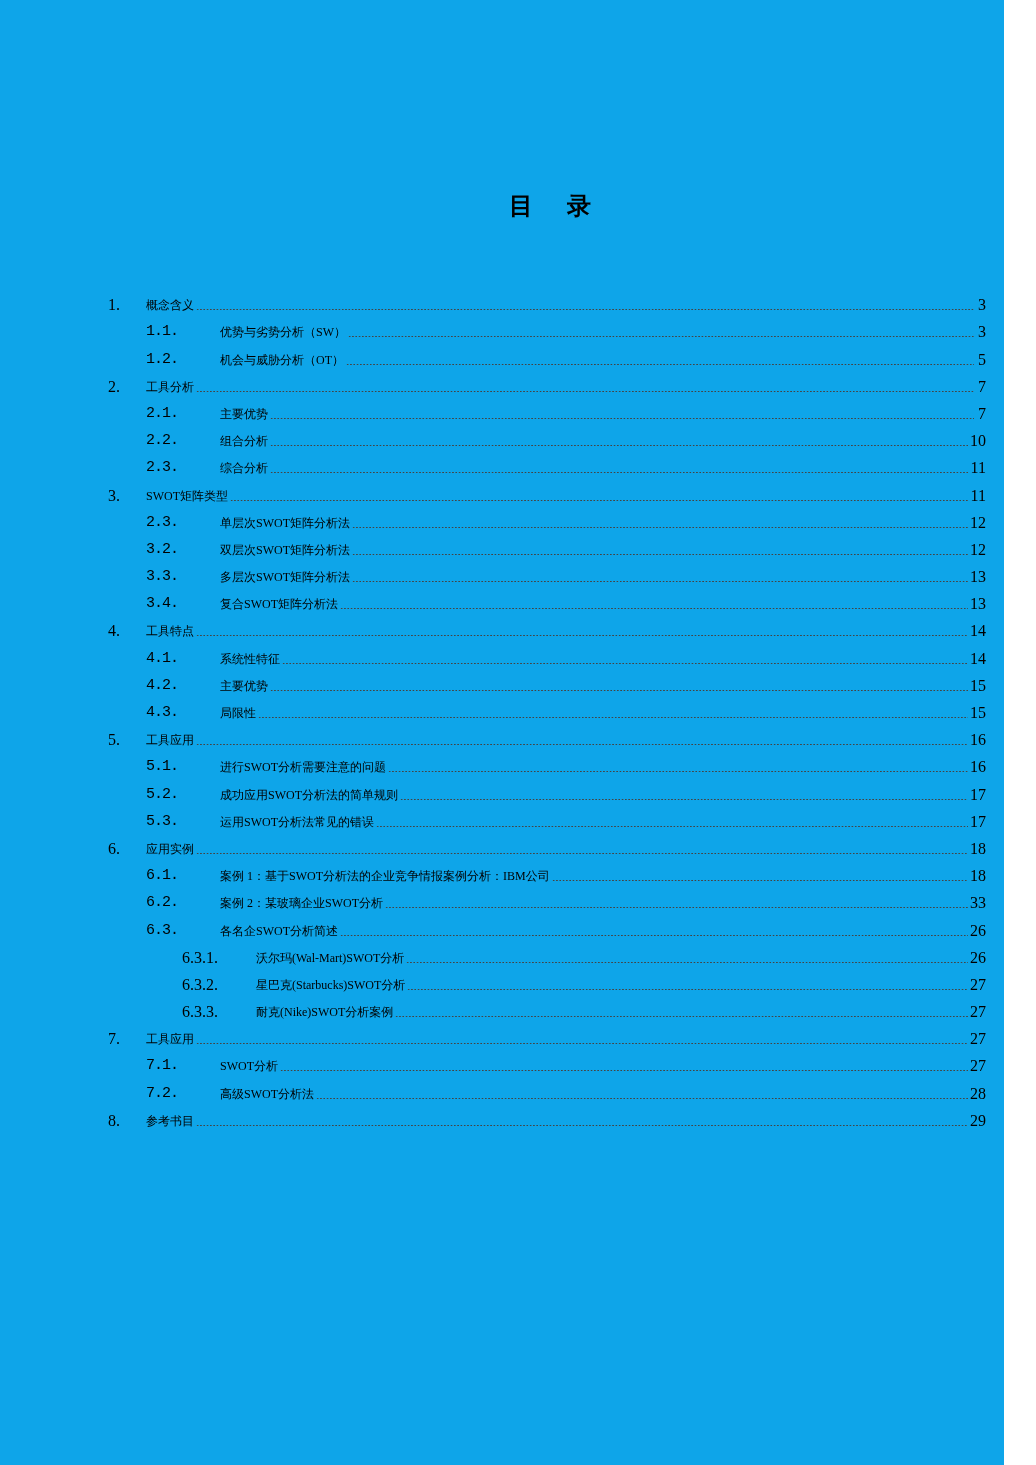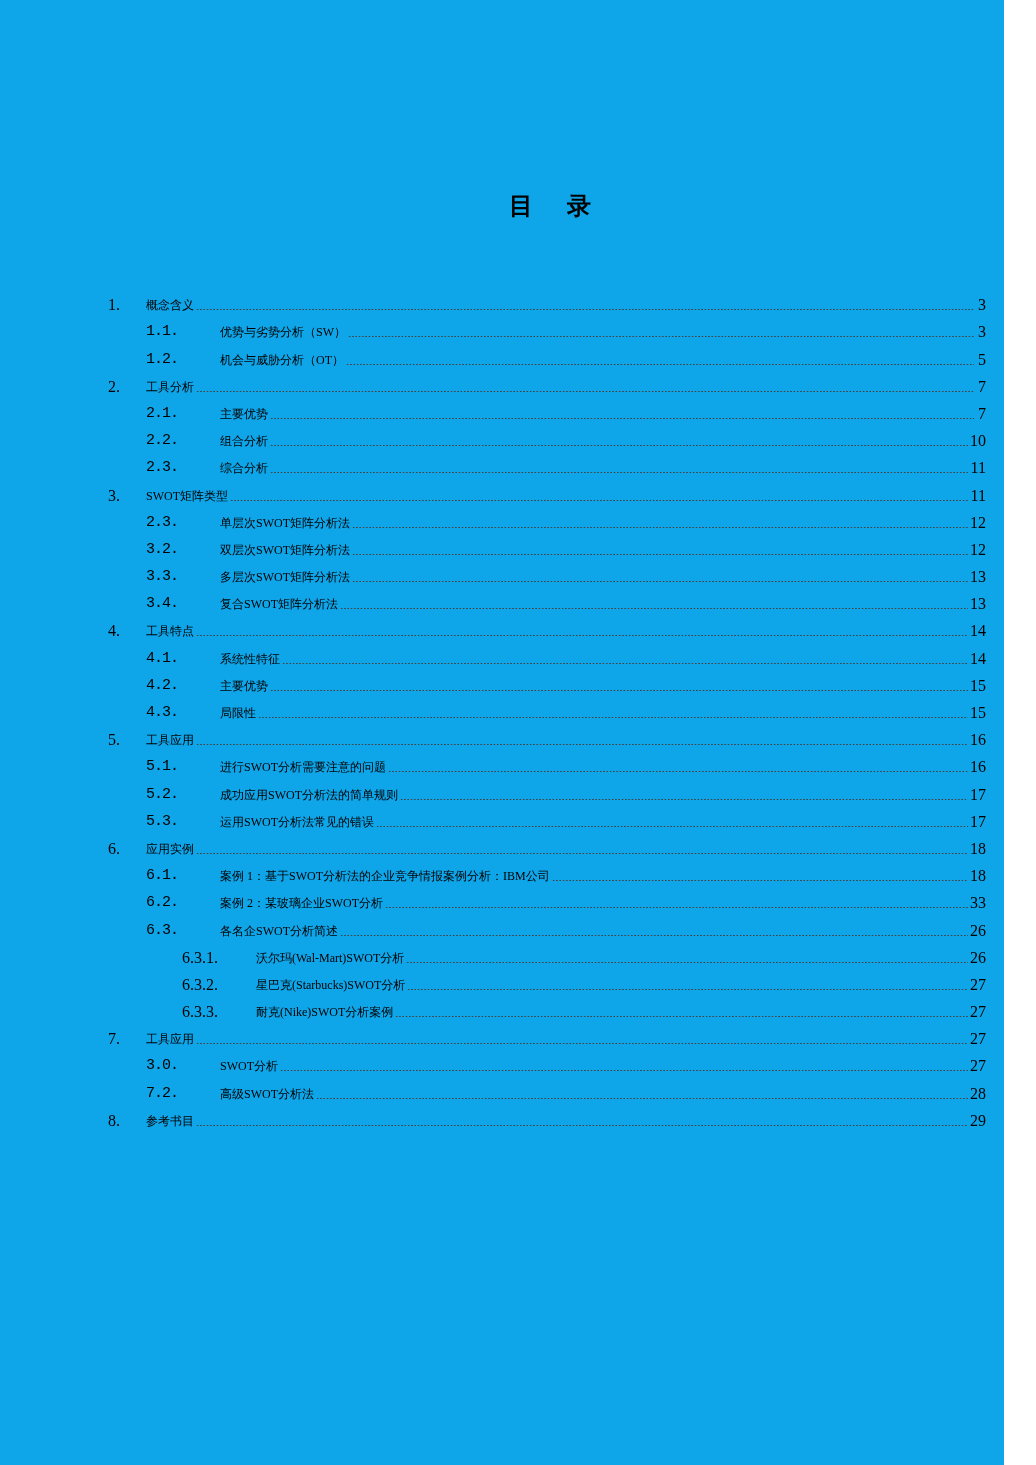--- a/index.html
+++ b/index.html
@@ -254,21 +254,21 @@
     <span class="leader"></span>
     <span class="page-num">27</span>
   </div>
       <div class="toc-row level1">
     <span class="num">7.</span>
     <span class="label">工具应用</span>
     <span class="leader"></span>
     <span class="page-num">27</span>
   </div>
       <div class="toc-row level2">
-    <span class="num">3.0.</span>
+    <span class="num">7.1.</span>
     <span class="label">SWOT分析</span>
     <span class="leader"></span>
     <span class="page-num">27</span>
   </div>
       <div class="toc-row level2">
     <span class="num">7.2.</span>
     <span class="label">高级SWOT分析法</span>
     <span class="leader"></span>
     <span class="page-num">28</span>
   </div>

